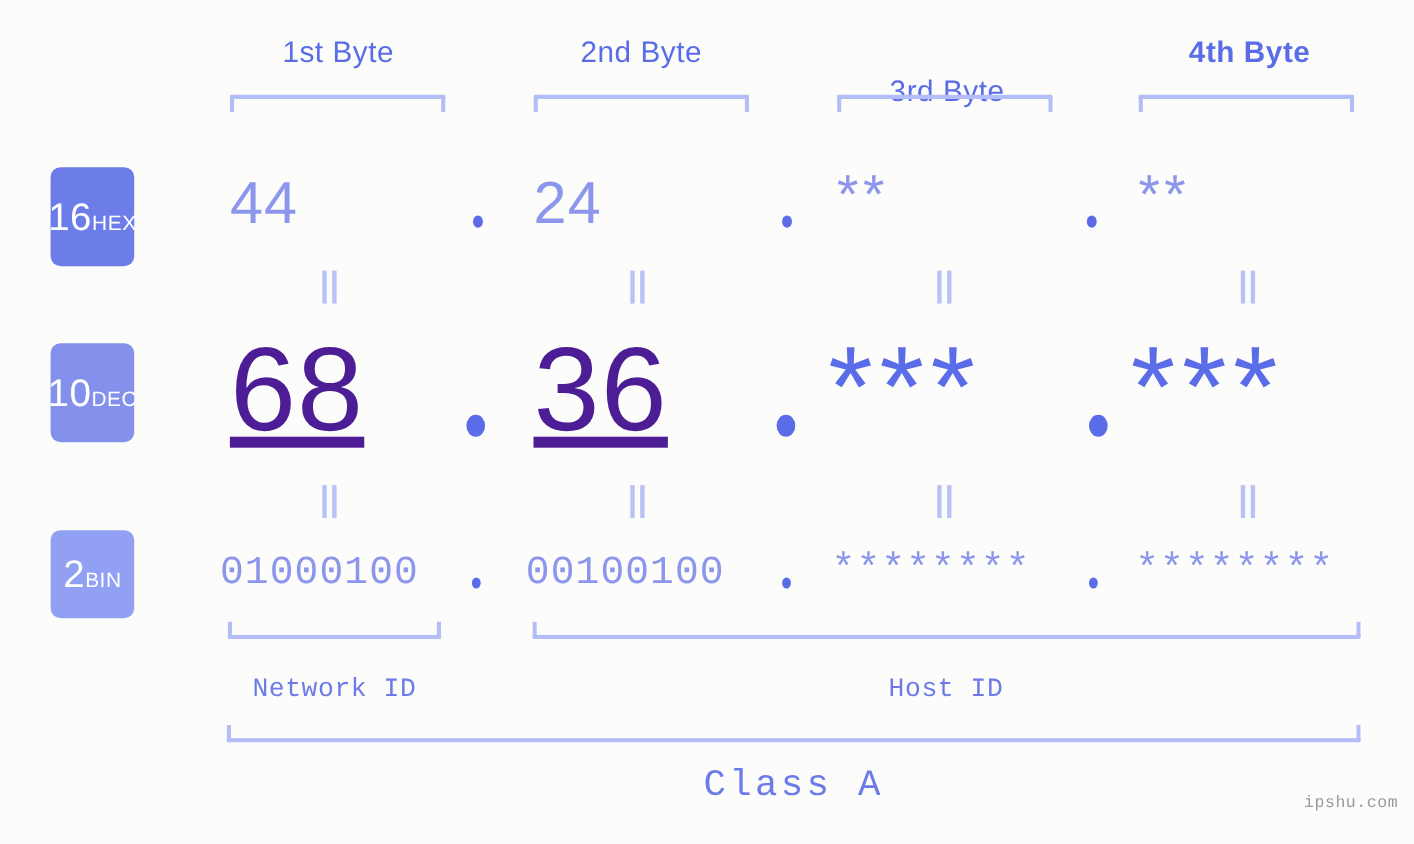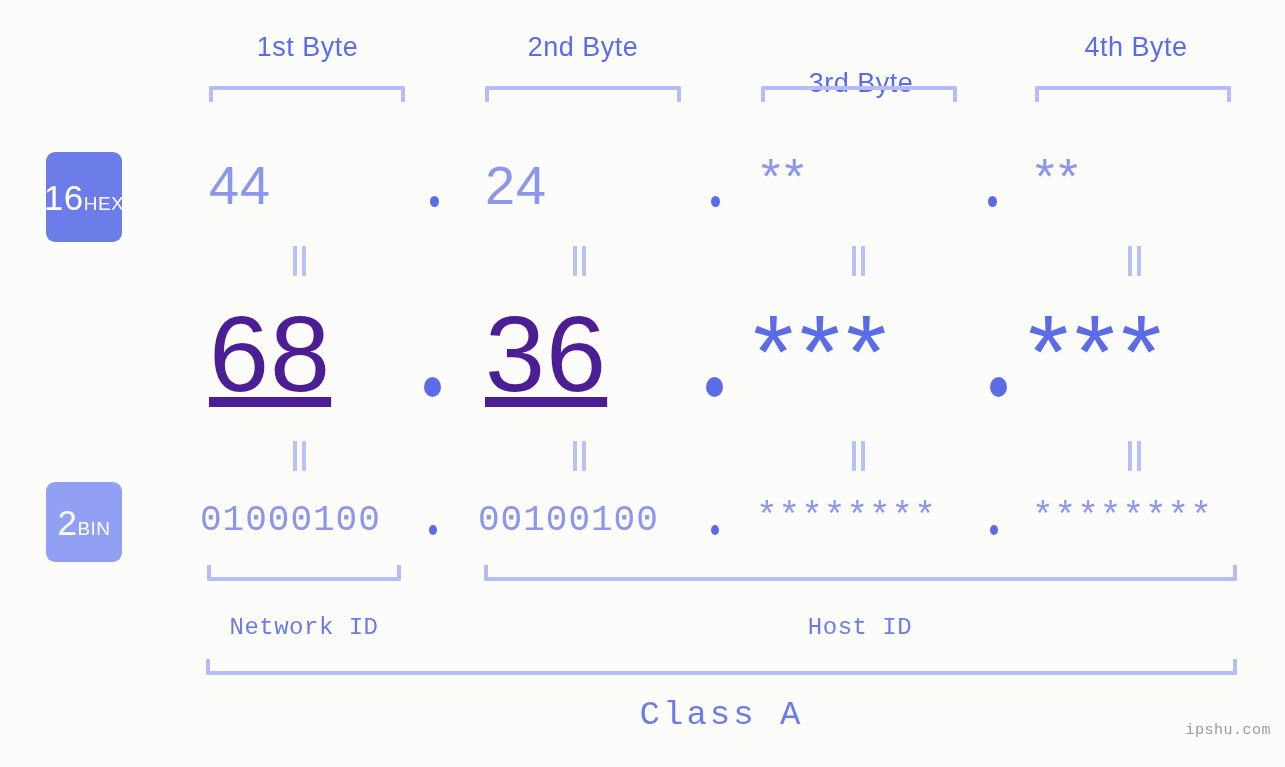--- a/index.html
+++ b/index.html
@@ -187,21 +187,21 @@
   }
 </style>
 </head>
 <body>
 
 <div class="stage">
 
   <div class="byte-label" style="left:195px;width:225px;">1st Byte</div>
   <div class="byte-label" style="left:472px;width:222px;">2nd Byte</div>
   <div class="byte-label" style="left:750px;width:222px;margin-top:36px;">3rd Byte</div>
-  <div class="byte-label" style="left:1025px;width:222px;">4th Byte</div>
+  <div class="byte-label" style="left:1025px;width:222px;font-weight:bold;">4th Byte</div>
 
   <div class="bracket-down" style="left:209px;width:196px;"></div>
   <div class="bracket-down" style="left:485px;width:196px;"></div>
   <div class="bracket-down" style="left:761px;width:196px;"></div>
   <div class="bracket-down" style="left:1035px;width:196px;"></div>
 
   <div class="badge" id="badge-hex">
     <span class="num">16</span>
     <span class="tag">HEX</span>
   </div>
@@ -227,20 +227,24 @@
     </div>
   <div class="eqmark" style="left:852px;top:246px;">
       <i></i>
       <i></i>
     </div>
   <div class="eqmark" style="left:1128px;top:246px;">
       <i></i>
       <i></i>
     </div>
 
+  <div class="badge" id="badge-dec">
+    <span class="num">10</span>
+    <span class="tag">DEC</span>
+  </div>
 
   <div class="cell dec-val" style="left:209px;top:300px;width:196px;">68</div>
   <div class="dot dot-md" style="left:424px;top:377px;"></div>
 
   <div class="cell dec-val" style="left:485px;top:300px;width:196px;">36</div>
   <div class="dot dot-md" style="left:706px;top:377px;"></div>
 
   <div class="cell dec-star" style="left:753px;top:300px;width:212px;">***</div>
   <div class="dot dot-md" style="left:990px;top:377px;"></div>
 

